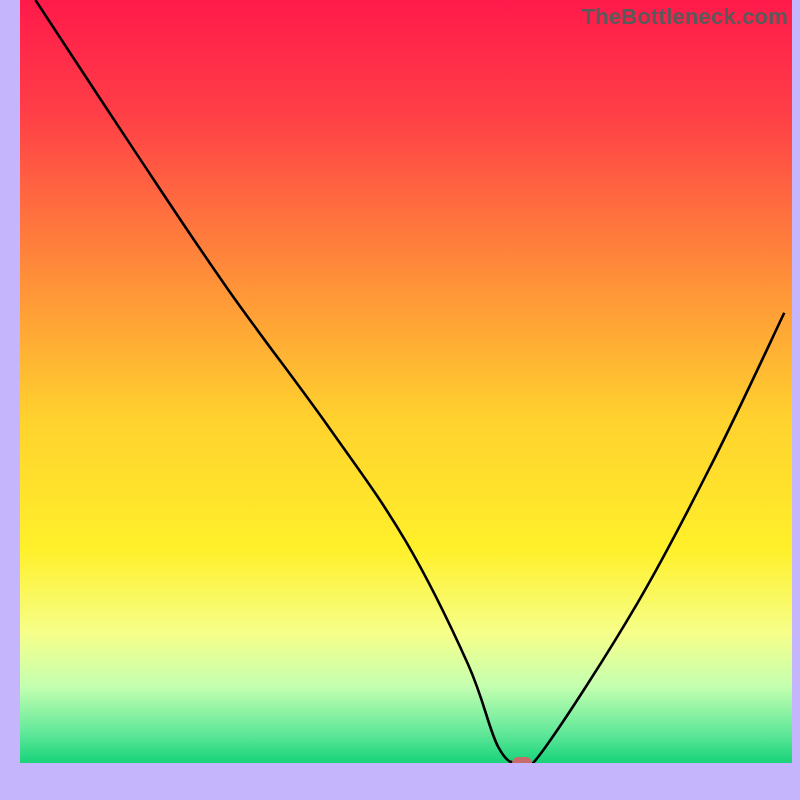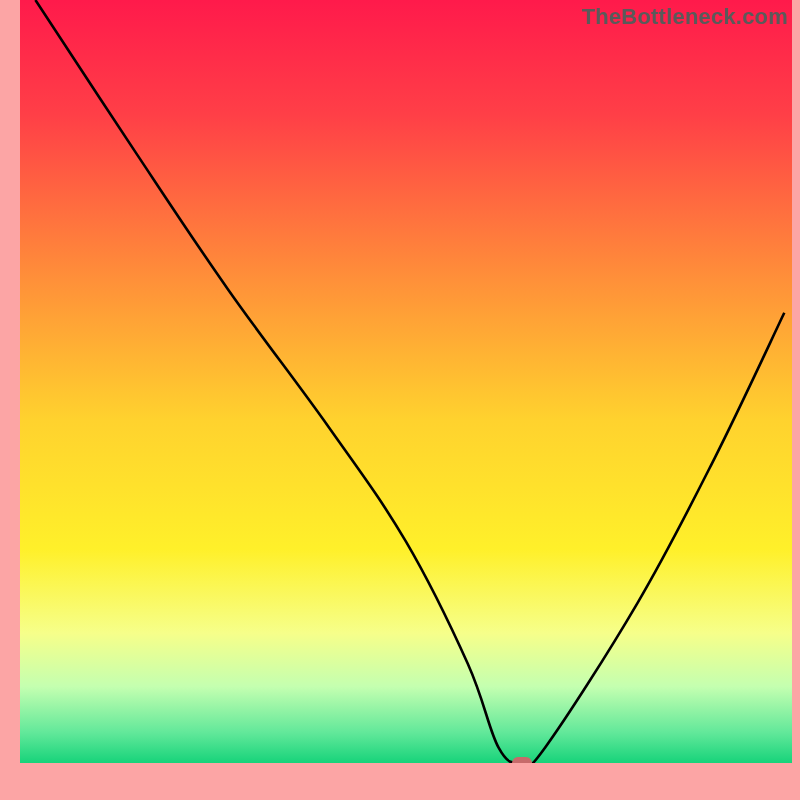--- a/index.html
+++ b/index.html
@@ -8,21 +8,21 @@
     width: 800px;
     height: 800px;
     background: #000000;
     overflow: hidden;
     font-family: Arial, Helvetica, sans-serif;
   }
   .frame {
     position: relative;
     width: 800px;
     height: 800px;
-    background: #fca5a5;
+    background: #c4b5fd;
   }
   .watermark {
     position: absolute;
     top: 4px;
     right: 12px;
     color: #5a5a5a;
     font-size: 22px;
     font-weight: 600;
     letter-spacing: 0.2px;
     z-index: 10;

